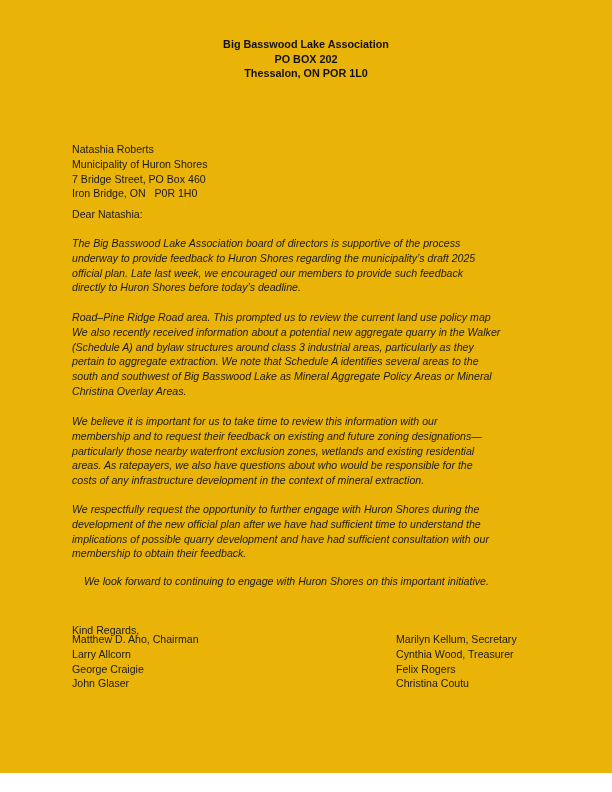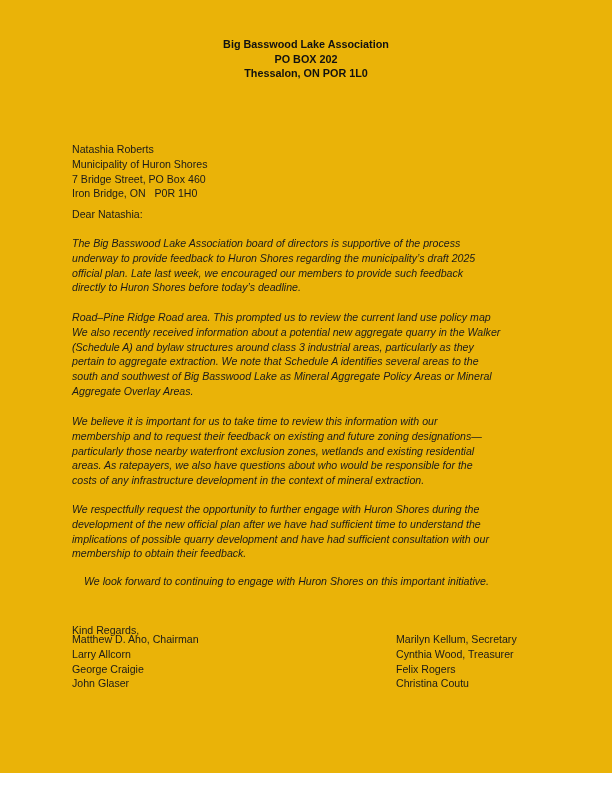--- a/index.html
+++ b/index.html
@@ -105,21 +105,21 @@
     <div>official plan.  Late last week, we encouraged our members to provide such feedback</div>
     <div>directly to Huron Shores before today’s deadline.</div>
   </div>
 
   <div class="para" id="p2">
     <div>Road–Pine Ridge Road area.  This prompted us to review the current land use policy map</div>
     <div>We also recently received information about a potential new aggregate quarry in the Walker</div>
     <div>(Schedule A) and bylaw structures around class 3 industrial areas, particularly as they</div>
     <div>pertain to aggregate extraction.  We note that Schedule A identifies several areas to the</div>
     <div>south and southwest of Big Basswood Lake as Mineral Aggregate Policy Areas or Mineral</div>
-    <div>Aggregate Overlay Areas.</div>
+    <div>Christina Overlay Areas.</div>
   </div>
 
   <div class="para" id="p3">
     <div>We believe it is important for us to take time to review this information with our</div>
     <div>membership and to request their feedback on existing and future zoning designations—</div>
     <div>particularly those nearby waterfront exclusion zones, wetlands and existing residential</div>
     <div>areas.  As ratepayers, we also have questions about who would be responsible for the</div>
     <div>costs of any infrastructure development in the context of mineral extraction.</div>
   </div>
 

